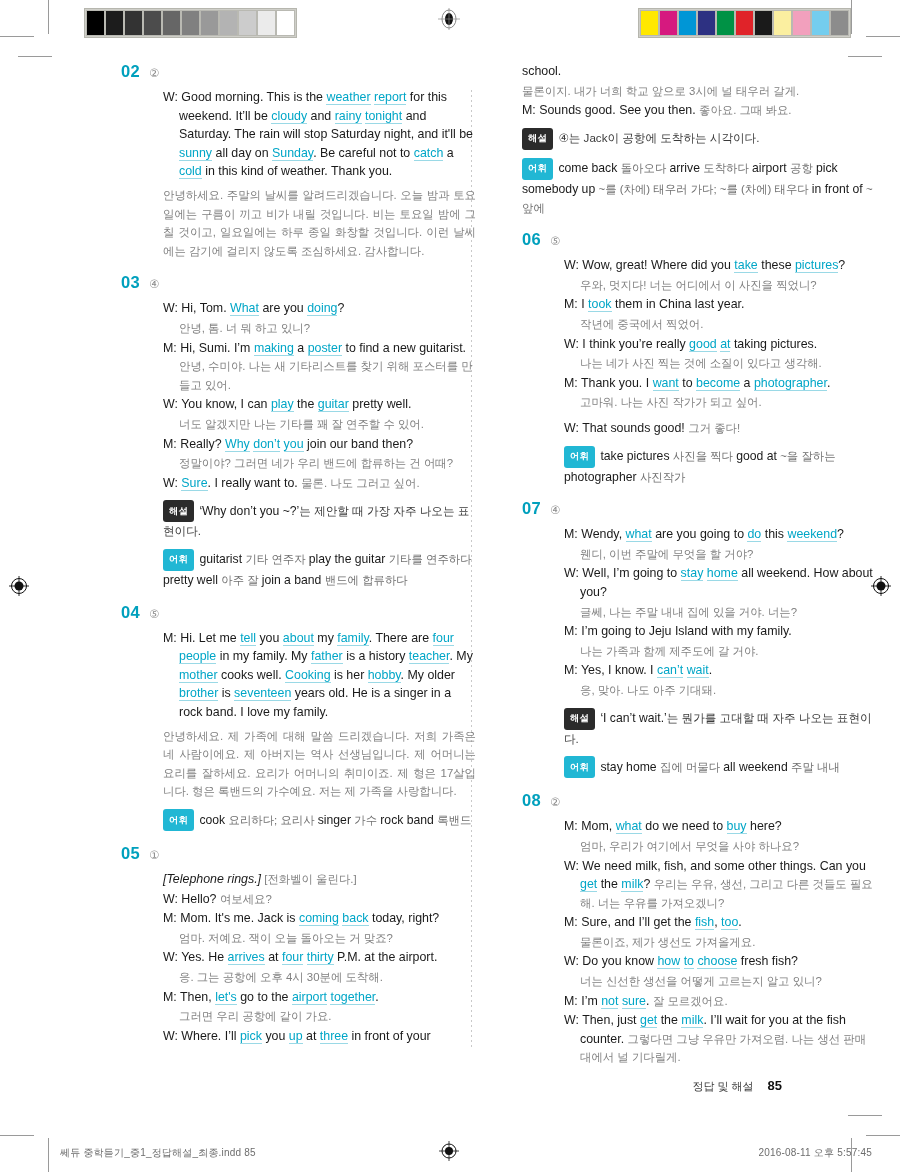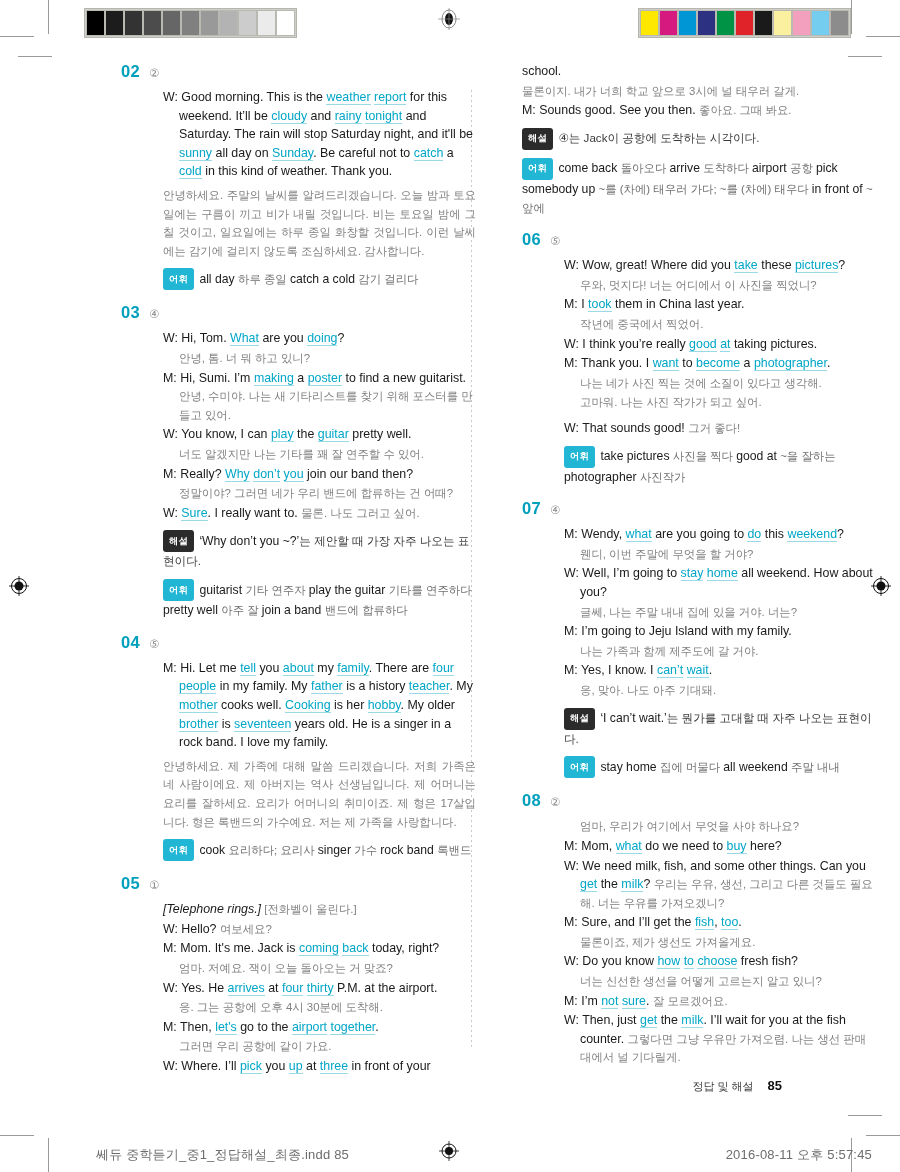--- a/index.html
+++ b/index.html
@@ -80,23 +80,22 @@
   .vocab-body .ko{color:#6f6f6f;font-size:11.4px;}
 
   
   .page-foot{
     position:absolute;right:118px;top:1078px;
     font-size:11px;color:#3a3a3a;display:flex;align-items:baseline;gap:14px;
   }
   .page-foot .pno{font-size:13px;font-weight:bold;color:#111;}
 
   .print-foot{
-    position:absolute;top:1146px;font-size:13px;color:#6d6d6d;
+    position:absolute;top:1146px;font-size:10px;color:#6d6d6d;
     letter-spacing:.2px;
-    margin-left:36px;
   }
   #print-file{left:60px;}
   #print-stamp{right:28px;}
 </style>
 </head>
 <body>
 
 <div>
   <div class="cropmark" style="left:0;top:36px;width:34px;height:1px;"></div>
   <div class="cropmark" style="left:48px;top:0;width:1px;height:34px;"></div>
@@ -177,21 +176,20 @@
   <div class="divider"></div>
   <div class="col col-left" id="col-left">
       <div class="item">
         <div class="item-head">
           <span class="item-num">02</span>
           <span class="item-ans">②</span>
         </div>
         <div class="body">
           <div class="line"><span class="en">W: </span><span class="en">Good morning. This is the </span><span class="kw">weather</span><span class="en"> </span><span class="kw">report</span><span class="en"> for this weekend. It’ll be </span><span class="kw">cloudy</span><span class="en"> and </span><span class="kw">rainy</span><span class="en"> </span><span class="kw">tonight</span><span class="en"> and Saturday. The rain will stop Saturday night, and it'll be </span><span class="kw">sunny</span><span class="en"> all day on </span><span class="kw">Sunday</span><span class="en">. Be careful not to </span><span class="kw">catch</span><span class="en"> a </span><span class="kw">cold</span><span class="en"> in this kind of weather. Thank you.</span></div>
           <div class="trans">안녕하세요. 주말의 날씨를 알려드리겠습니다. 오늘 밤과 토요일에는 구름이 끼고 비가 내릴 것입니다. 비는 토요일 밤에 그칠 것이고, 일요일에는 하루 종일 화창할 것입니다. 이런 날씨에는 감기에 걸리지 않도록 조심하세요. 감사합니다.</div>
-          <div class="note"><span class="badge vocab">어휘</span><span class="vocab-body"><span class="en">all day </span><span class="ko">하루 종일 </span><span class="en">catch a cold </span><span class="ko">감기 걸리다</span></span></div>
         </div>
       </div>
       <div class="item">
         <div class="item-head">
           <span class="item-num">03</span>
           <span class="item-ans">④</span>
         </div>
         <div class="body">
           <div class="line"><span class="en">W: </span><span class="en">Hi, Tom. </span><span class="kw">What</span><span class="en"> are you </span><span class="kw">doing</span><span class="en">?</span></div>
           <div class="line cont"><span class="ko">안녕, 톰. 너 뭐 하고 있니?</span></div>
@@ -248,22 +246,22 @@
         <div class="item-head">
           <span class="item-num">06</span>
           <span class="item-ans">⑤</span>
         </div>
         <div class="body">
           <div class="line"><span class="en">W: </span><span class="en">Wow, great! Where did you </span><span class="kw">take</span><span class="en"> these </span><span class="kw">pictures</span><span class="en">?</span></div>
           <div class="line cont"><span class="ko">우와, 멋지다! 너는 어디에서 이 사진을 찍었니?</span></div>
           <div class="line"><span class="en">M: </span><span class="en">I </span><span class="kw">took</span><span class="en"> them in China last year.</span></div>
           <div class="line cont"><span class="ko">작년에 중국에서 찍었어.</span></div>
           <div class="line"><span class="en">W: </span><span class="en">I think you’re really </span><span class="kw">good</span><span class="en"> </span><span class="kw">at</span><span class="en"> taking pictures.</span></div>
+          <div class="line cont"><span class="ko">나는 네가 사진 찍는 것에 소질이 있다고 생각해.</span></div>
           <div class="line"><span class="en">M: </span><span class="en">Thank you. I </span><span class="kw">want</span><span class="en"> to </span><span class="kw">become</span><span class="en"> a </span><span class="kw">photographer</span><span class="en">.</span></div>
-          <div class="line cont"><span class="ko">나는 네가 사진 찍는 것에 소질이 있다고 생각해.</span></div>
           <div class="line cont"><span class="ko">고마워. 나는 사진 작가가 되고 싶어.</span></div>
           <div class="line" style="margin-top: 7px;"><span class="en">W: </span><span class="en">That sounds good! </span><span class="ko">그거 좋다!</span></div>
           <div class="note"><span class="badge vocab">어휘</span><span class="vocab-body"><span class="en">take pictures </span><span class="ko">사진을 찍다 </span><span class="en">good at </span><span class="ko">~을 잘하는 </span><span class="en">photographer </span><span class="ko">사진작가</span></span></div>
         </div>
       </div>
       <div class="item">
         <div class="item-head">
           <span class="item-num">07</span>
           <span class="item-ans">④</span>
         </div>
@@ -279,22 +277,22 @@
           <div class="note"><span class="badge expl">해설</span><span class="txt"><span class="en">‘I can’t wait.’</span><span class="ko">는 뭔가를 고대할 때 자주 나오는 표현이다.</span></span></div>
           <div class="note"><span class="badge vocab">어휘</span><span class="vocab-body"><span class="en">stay home </span><span class="ko">집에 머물다 </span><span class="en">all weekend </span><span class="ko">주말 내내</span></span></div>
         </div>
       </div>
       <div class="item">
         <div class="item-head">
           <span class="item-num">08</span>
           <span class="item-ans">②</span>
         </div>
         <div class="body">
+          <div class="line"><span class="en">M: </span><span class="en">Mom, </span><span class="kw">what</span><span class="en"> do we need to </span><span class="kw">buy</span><span class="en"> here?</span></div>
           <div class="line cont"><span class="ko">엄마, 우리가 여기에서 무엇을 사야 하나요?</span></div>
-          <div class="line"><span class="en">M: </span><span class="en">Mom, </span><span class="kw">what</span><span class="en"> do we need to </span><span class="kw">buy</span><span class="en"> here?</span></div>
           <div class="line"><span class="en">W: </span><span class="en">We need milk, fish, and some other things. Can you </span><span class="kw">get</span><span class="en"> the </span><span class="kw">milk</span><span class="en">? </span><span class="ko">우리는 우유, 생선, 그리고 다른 것들도 필요해. 너는 우유를 가져오겠니?</span></div>
           <div class="line"><span class="en">M: </span><span class="en">Sure, and I’ll get the </span><span class="kw">fish</span><span class="en">, </span><span class="kw">too</span><span class="en">.</span></div>
           <div class="line cont"><span class="ko">물론이죠, 제가 생선도 가져올게요.</span></div>
           <div class="line"><span class="en">W: </span><span class="en">Do you know </span><span class="kw">how</span><span class="en"> </span><span class="kw">to</span><span class="en"> </span><span class="kw">choose</span><span class="en"> fresh fish?</span></div>
           <div class="line cont"><span class="ko">너는 신선한 생선을 어떻게 고르는지 알고 있니?</span></div>
           <div class="line"><span class="en">M: </span><span class="en">I’m </span><span class="kw">not</span><span class="en"> </span><span class="kw">sure</span><span class="en">. </span><span class="ko">잘 모르겠어요.</span></div>
           <div class="line"><span class="en">W: </span><span class="en">Then, just </span><span class="kw">get</span><span class="en"> the </span><span class="kw">milk</span><span class="en">. I’ll wait for you at the fish counter. </span><span class="ko">그렇다면 그냥 우유만 가져오렴. 나는 생선 판매대에서 널 기다릴게.</span></div>
         </div>
       </div>
     </div>

